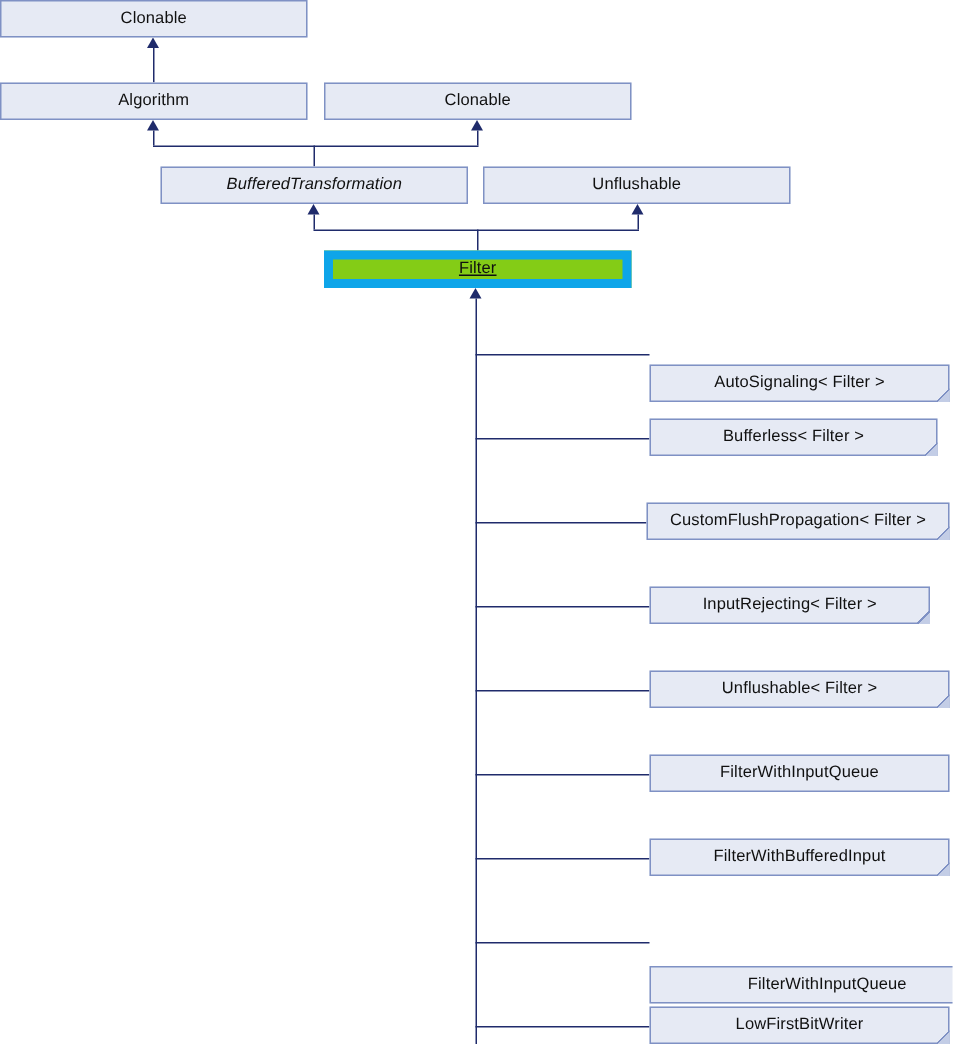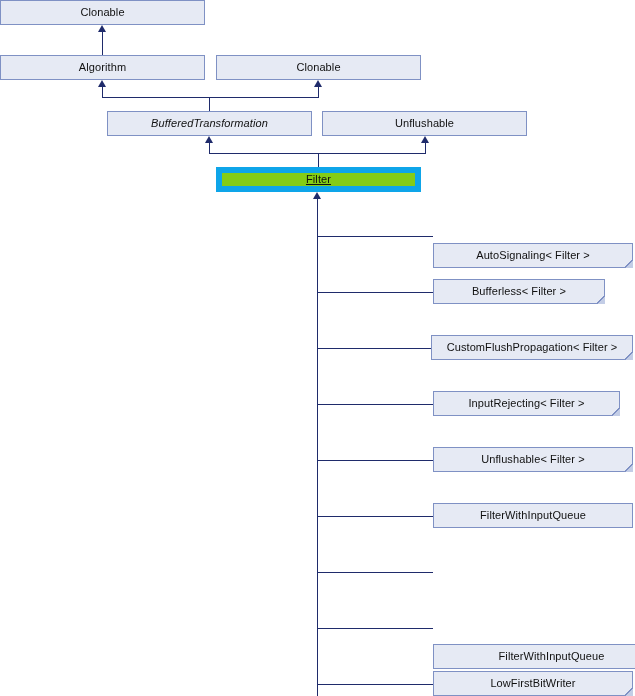--- a/index.html
+++ b/index.html
@@ -132,40 +132,43 @@
   </div>
 
   <div class="node current" style="left:216px; top:167px; width:205px; height:25px;">
     <span>Filter</span>
   </div>
 
   <div class="node tmpl" style="left:433px; top:223px; width:200px; height:25px;margin-top:20px;">
     <span>AutoSignaling&lt; Filter &gt;</span>
   </div>
 
-  <div class="node tmpl" style="left:433px; top:279px; width:172px; height:25px;">
+  <div class="node tmpl" style="left:433px; top:279px; width:192px; height:25px;">
     <span>Bufferless&lt; Filter &gt;</span>
   </div>
 
   <div class="node tmpl" style="left:431px; top:335px; width:202px; height:25px;">
     <span>CustomFlushPropagation&lt; Filter &gt;</span>
   </div>
 
   <div class="node tmpl" style="left:433px; top:391px; width:187px; height:25px;">
     <span>InputRejecting&lt; Filter &gt;</span>
   </div>
 
   <div class="node tmpl" style="left:433px; top:447px; width:200px; height:25px;">
     <span>Unflushable&lt; Filter &gt;</span>
   </div>
 
   <div class="node" style="left:433px; top:503px; width:200px; height:25px;">
     <span>FilterWithInputQueue</span>
   </div>
 
+  <div class="node tmpl" style="left:433px; top:559px; width:200px; height:25px;">
+    <span>FilterWithBufferedInput</span>
+  </div>
 
   <div class="node" style="left:433px; top:644px; width:237px; height:25px;">
     <span>FilterWithInputQueue</span>
   </div>
 
   <div class="node tmpl" style="left:433px; top:671px; width:200px; height:25px;">
     <span>LowFirstBitWriter</span>
   </div>
 
 </div>

